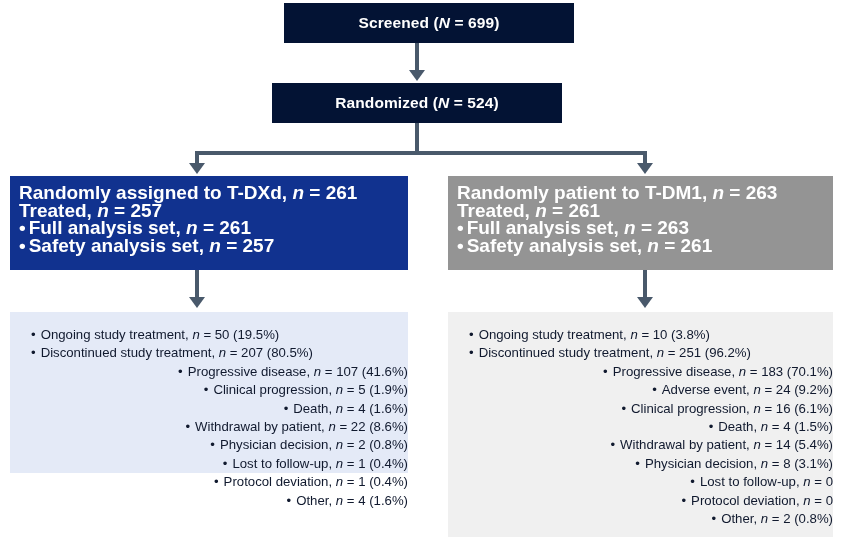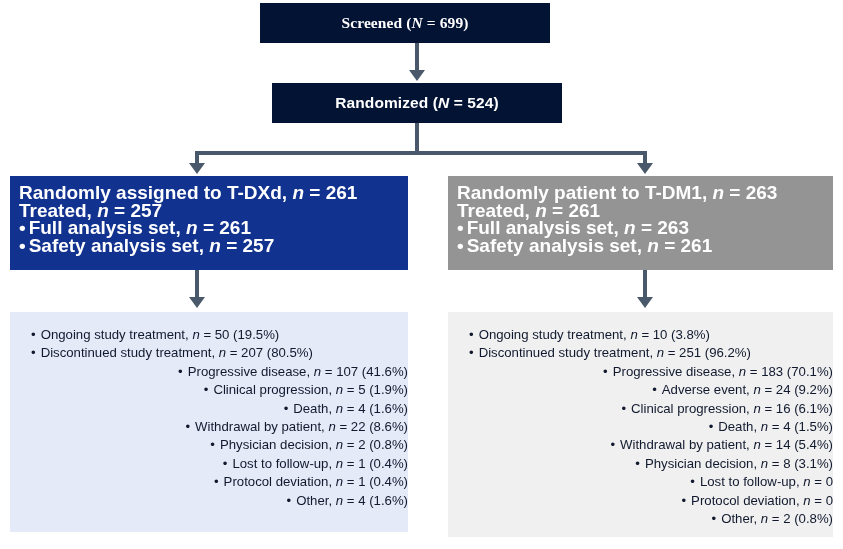--- a/index.html
+++ b/index.html
@@ -27,25 +27,24 @@
     background: #031334;
     color: #ffffff;
     font-weight: bold;
     font-size: 15.5px;
     display: flex;
     align-items: center;
     justify-content: center;
     letter-spacing: 0.1px;
   }
   #box-screened {
-    left: 260px;
+    left: 284px;
     top: 3px;
     width: 290px;
     height: 40px;
-    font-family: Liberation Serif, serif;
   }
   #box-randomized {
     left: 272px;
     top: 83px;
     width: 290px;
     height: 40px;
   }
 
   
   .arm-box {
@@ -83,21 +82,21 @@
     color: #10192e;
     font-size: 13.2px;
     line-height: 18.4px;
     box-sizing: border-box;
     padding: 14px 0 0 0;
   }
   #box-outcome-left {
     left: 10px;
     top: 312px;
     width: 398px;
-    height: 220px;
+    height: 161px;
     background: #e4eaf7;
   }
   #box-outcome-right {
     left: 448px;
     top: 312px;
     width: 385px;
     height: 225px;
     background: #f0f0f0;
   }
   .outcome-line {

